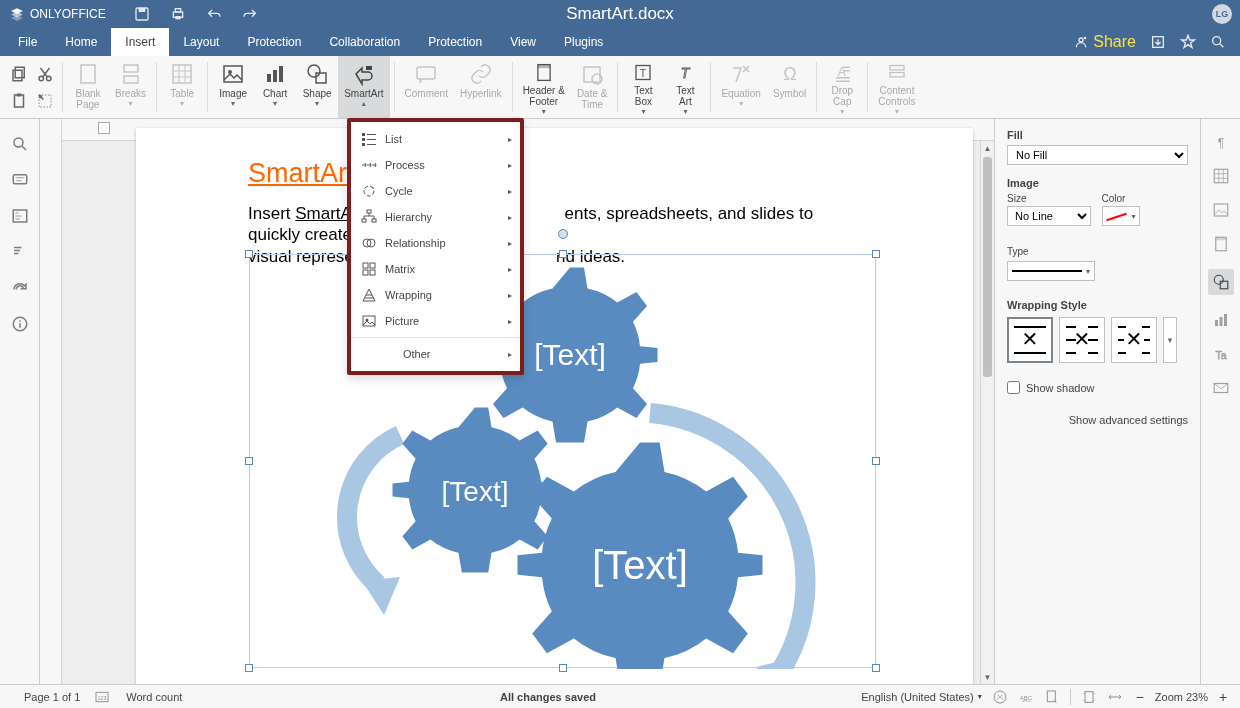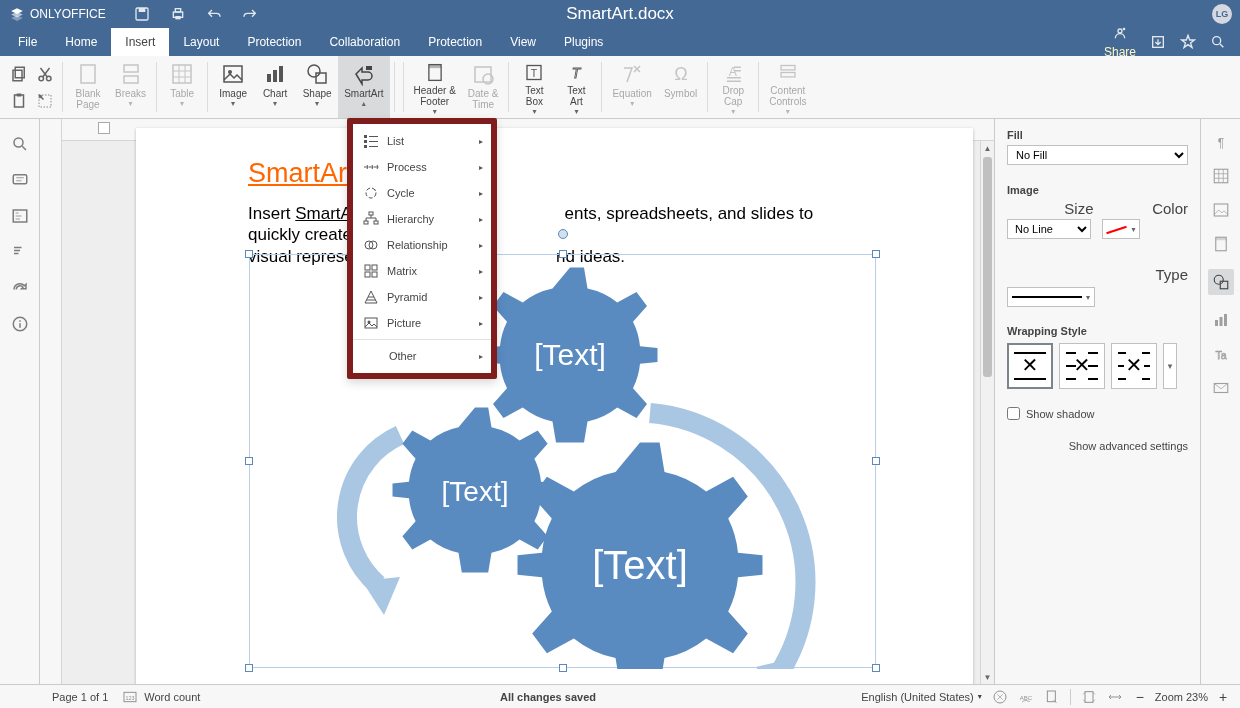--- a/index.html
+++ b/index.html
@@ -12,43 +12,43 @@
 .titlebar .qat { display: flex; gap: 20px; padding-left: 18px; }
 .titlebar .qat .qicon { width: 16px; height: 16px; opacity: .85; cursor: pointer; }
 .titlebar .doc-title { position: absolute; left: 50%; transform: translateX(-50%); font-size: 17px; }
 .titlebar .user { position: absolute; right: 8px; top: 4px; width: 20px; height: 20px; border-radius: 50%; background: #d4d9e1; color: #446995; font-size: 9px; display: flex; align-items: center; justify-content: center; font-weight: 600; }
 
 
 .menubar { height: 28px; background: #446995; display: flex; padding-left: 4px; align-items: stretch; position: relative; }
 .menubar .tab { padding: 0 14px; color: #fff; font-size: 12px; display: flex; align-items: center; cursor: pointer; }
 .menubar .tab.active { background: #fff; color: #444; }
 .menubar .right-tools { position: absolute; right: 4px; top: 0; display: flex; align-items: center; height: 100%; gap: 14px; padding-right: 10px; }
-.menubar .right-tools .share { display: flex; align-items: center; gap: 4px; color: #fef9c3; font-size: 12px; cursor: pointer; flex-direction: column; }
+.menubar .right-tools .share { display: flex; align-items: center; gap: 4px; color: #fde047; font-size: 16px; cursor: pointer; }
 .menubar .right-tools .ticon { width: 16px; height: 16px; opacity: .85; cursor: pointer; }
 
 
 .ribbon { height: 63px; background: #f7f7f7; border-bottom: 1px solid #cbcbcb; display: flex; padding-left: 6px; font-size: 10px; color: #444; }
 .ribbon .rgroup { display: flex; align-items: stretch; }
 .ribbon .sep { width: 1px; background: #dcdcdc; margin: 6px 4px; }
 .ribbon .small-col { display: flex; flex-direction: column; justify-content: space-around; padding: 4px 4px; }
 .ribbon .small-col .sicon { width: 18px; height: 18px; cursor: pointer; }
 .ribbon .big-item { display: flex; flex-direction: column; align-items: center; justify-content: flex-start; padding: 4px 6px 2px 6px; min-width: 42px; cursor: pointer; }
 .ribbon .big-item.active { background: #d8dadc; }
 .ribbon .big-item .bicon { width: 24px; height: 24px; margin-top: 2px; }
 .ribbon .big-item .blabel { font-size: 10px; color: #444; text-align: center; line-height: 11px; margin-top: 2px; white-space: pre-line; }
 .ribbon .big-item.disabled { opacity: .45; cursor: default; }
 .ribbon .big-item .dd { font-size: 8px; color: #666; }
 
 
-.dropdown { position: absolute; left: 347px; top: 118px; width: 150px; background: #fff; border: 6px solid #7f1d1d; box-shadow: 0 4px 10px rgba(0,0,0,.15); z-index: 100; padding: 4px 0; border-radius: 2px; }
+.dropdown { position: absolute; left: 347px; top: 118px; width: 177px; background: #fff; border: 4px solid #7f1d1d; box-shadow: 0 4px 10px rgba(0,0,0,.15); z-index: 100; padding: 4px 0; border-radius: 2px; }
 .dropdown .item { height: 26px; display: flex; align-items: center; padding: 0 10px; font-size: 11px; color: #444; cursor: pointer; position: relative; }
 .dropdown .item .micon { width: 16px; height: 16px; margin-right: 8px; }
 .dropdown .item .arrow { position: absolute; right: 8px; font-size: 8px; color: #555; }
 .dropdown .divider { height: 1px; background: #e1e1e1; margin: 3px 0; }
-.dropdown .item.noicon { padding-left: 36px; }
+.dropdown .item.noicon { padding-left: 52px; }
 
 
 .left-tools { position: absolute; left: 0; top: 119px; width: 40px; bottom: 24px; background: #f7f7f7; border-right: 1px solid #cbcbcb; display: flex; flex-direction: column; align-items: center; gap: 18px; padding-top: 16px; }
 .left-tools .licon { width: 18px; height: 18px; color: #666; cursor: pointer; opacity: .75; }
 
 
 .right-tools-col { position: absolute; right: 0; top: 119px; width: 40px; bottom: 24px; background: #f7f7f7; border-left: 1px solid #cbcbcb; display: flex; flex-direction: column; align-items: center; gap: 16px; padding-top: 14px; }
 .right-tools-col .ricon { width: 18px; height: 18px; color: #666; cursor: pointer; opacity: .6; }
 .right-tools-col .ricon.active { opacity: 1; color: #444; background: #d8dadc; padding: 4px; border-radius: 2px; width: 26px; height: 26px; }
 
@@ -77,42 +77,42 @@
 .rotate-handle { position: absolute; top: -26px; left: 50%; margin-left: -5px; width: 10px; height: 10px; border: 1px solid #5d88ba; border-radius: 50%; background: #cfe0ef; }
 .vscroll { position: absolute; right: 0; top: 22px; bottom: 0; width: 14px; background: #f1f1f1; border-left: 1px solid #d5d5d5; }
 .vscroll .up, .vscroll .down { position: absolute; left: 0; right: 0; height: 14px; display: flex; align-items: center; justify-content: center; font-size: 8px; color: #666; cursor: pointer; }
 .vscroll .up { top: 0; }
 .vscroll .down { bottom: 0; }
 .vscroll .thumb { position: absolute; left: 2px; right: 2px; top: 16px; height: 220px; background: #c0c0c0; border-radius: 3px; }
 
 
 .right-panel { width: 206px; background: #f7f7f7; border-left: 1px solid #cbcbcb; padding: 10px 12px; font-size: 11px; color: #444; }
 .right-panel .section-title { font-weight: 700; margin-bottom: 4px; }
-.right-panel select, .right-panel .select-like { width: 100%; height: 20px; border: 1px solid #c0c0c0; background: #fff; font-size: 11px; padding: 0 4px; margin-bottom: 19px; }
+.right-panel select, .right-panel .select-like { width: 100%; height: 20px; border: 1px solid #c0c0c0; background: #fff; font-size: 11px; padding: 0 4px; margin-bottom: 12px; }
 .right-panel .row { display: flex; gap: 8px; }
 .right-panel .row .col { flex: 1; }
-.right-panel .label { font-size: 15px; color: #444; margin-bottom: 2px; text-align: right; }
+.right-panel .label { font-size: 10px; color: #444; margin-bottom: 2px; }
 .right-panel .size-sel { width: 84px; height: 20px; border: 1px solid #c0c0c0; background: #fff; font-size: 11px; padding: 0 3px; }
 .right-panel .color-box { width: 38px; height: 20px; border: 1px solid #c0c0c0; background: #fff; position: relative; cursor: pointer; }
 .right-panel .color-box::after { content: ''; position: absolute; left: 3px; right: 12px; top: 50%; height: 2px; background: red; transform: rotate(-18deg); }
 .right-panel .color-box .caret { position: absolute; right: 3px; top: 5px; font-size: 8px; color: #666; }
 .right-panel .type-box { width: 88px; height: 20px; border: 1px solid #c0c0c0; background: #fff; margin-top: 4px; display: flex; align-items: center; justify-content: space-between; padding: 0 4px; cursor: pointer; }
 .right-panel .type-box .line { flex: 1; height: 2px; background: #000; }
 .right-panel .type-box .caret { font-size: 8px; color: #666; margin-left: 4px; }
 .right-panel .wrap-styles { display: flex; gap: 6px; margin-top: 6px; }
 .right-panel .wrap-styles .ws { width: 46px; height: 46px; border: 1px solid #c0c0c0; background: #fff; display: flex; align-items: center; justify-content: center; cursor: pointer; font-size: 18px; }
 .right-panel .wrap-styles .ws.active { border: 2px solid #7d858c; }
 .right-panel .wrap-styles .more { width: 14px; display: flex; align-items: center; justify-content: center; font-size: 9px; color: #666; cursor: pointer; border: 1px solid #c0c0c0; background: #fff; }
 .right-panel .chk-row { display: flex; align-items: center; gap: 6px; margin-top: 18px; font-size: 11px; }
 .right-panel .chk-row input { width: 13px; height: 13px; }
 .right-panel .adv-link { text-align: right; margin-top: 20px; font-size: 11px; color: #444; cursor: pointer; text-decoration: underline; text-decoration-color: transparent; }
 
 
 .statusbar { position: absolute; bottom: 0; left: 0; right: 0; height: 24px; background: #f7f7f7; border-top: 1px solid #cbcbcb; display: flex; align-items: center; font-size: 11px; color: #444; }
-.statusbar .sb-left { display: flex; align-items: center; gap: 14px; padding-left: 52px; }
+.statusbar .sb-left { display: flex; align-items: center; gap: 14px; padding-left: 24px; }
 .statusbar .sb-center { position: absolute; left: 50%; transform: translateX(-120px); font-weight: 600; }
 .statusbar .sb-right { position: absolute; right: 10px; display: flex; align-items: center; gap: 10px; }
 .statusbar .sicon { width: 16px; height: 16px; opacity: .7; cursor: pointer; }
 .statusbar .lang { display: flex; align-items: center; gap: 4px; cursor: pointer; }
 .statusbar .zoom { display: flex; align-items: center; gap: 8px; }
 .statusbar .zbtn { cursor: pointer; font-size: 14px; width: 14px; text-align: center; }
 
 svg { display: block; }
 </style>
 </head>
@@ -265,20 +265,35 @@
     <div class="big-item active">
       <svg class="bicon" viewBox="0 0 24 24">
           <path d="M4 12l6-6v4h6a4 4 0 010 8h-6v4z" fill="none" stroke="#444" stroke-width="1.5"></path>
           <rect x="14" y="4" width="6" height="4" fill="#444"></rect>
         </svg>
       <div class="blabel">SmartArt</div>
         <span class="dd">▴</span>
     </div>
   </div>
   <div class="sep"></div>
+  <div class="rgroup">
+    <div class="big-item disabled">
+      <svg class="bicon" viewBox="0 0 24 24">
+          <rect x="3" y="5" width="18" height="12" rx="2" fill="none" stroke="#888" stroke-width="1.5"></rect>
+          <path d="M8 17l-2 4v-4" fill="none" stroke="#888"></path>
+        </svg>
+      <div class="blabel">Comment</div>
+    </div>
+    <div class="big-item disabled">
+      <svg class="bicon" viewBox="0 0 24 24">
+          <path d="M10 14a5 5 0 007 0l3-3a5 5 0 00-7-7l-1 1M14 10a5 5 0 00-7 0l-3 3a5 5 0 007 7l1-1" fill="none" stroke="#888" stroke-width="1.5"></path>
+        </svg>
+      <div class="blabel">Hyperlink</div>
+    </div>
+  </div>
   <div class="sep"></div>
   <div class="rgroup">
     <div class="big-item">
       <svg class="bicon" viewBox="0 0 24 24">
           <rect x="5" y="3" width="14" height="18" fill="none" stroke="#555" stroke-width="1.5"></rect>
           <rect x="5" y="3" width="14" height="4" fill="#555" opacity=".4"></rect>
         </svg>
       <div class="blabel">Header &amp;
 Footer</div>
         <span class="dd">▾</span>
@@ -408,21 +423,21 @@
         <rect x="9" y="9" width="5" height="5" fill="none" stroke="#555"></rect>
       </svg>
       <span>Matrix</span>
       <span class="arrow">▸</span>
     </div>
   <div class="item">
       <svg class="micon" viewBox="0 0 16 16">
         <path d="M8 2l6 12H2z" fill="none" stroke="#555"></path>
         <path d="M5 8h6M3.5 11h9" stroke="#555"></path>
       </svg>
-      <span>Pyramid</span>
+      <span>Wrapping</span>
       <span class="arrow">▸</span>
     </div>
   <div class="item">
       <svg class="micon" viewBox="0 0 16 16">
         <rect x="2" y="3" width="12" height="10" fill="none" stroke="#555"></rect>
         <circle cx="6" cy="7" r="1.5" fill="#555"></circle>
         <path d="M2 12l4-4 3 3 2-2 3 3" stroke="#555" fill="none"></path>
       </svg>
       <span>Picture</span>
       <span class="arrow">▸</span>
@@ -620,21 +635,21 @@
     </svg>
   <svg class="ricon" viewBox="0 0 24 24">
       <rect x="3" y="6" width="18" height="12" fill="none" stroke="#666" stroke-width="1.5"></rect>
       <path d="M3 6l9 7 9-7" stroke="#666" fill="none"></path>
     </svg>
 </div>
 
 <div class="statusbar">
   <div class="sb-left">
     <span>Page 1 of 1</span>
-    <span style="display:flex;align-items:center;gap:6px">
+    <span style="display:flex;align-items:center;gap:16px">
       <svg class="sicon" viewBox="0 0 24 24">
           <rect x="3" y="5" width="18" height="14" fill="none" stroke="#666" stroke-width="1.5"></rect>
           <text x="12" y="16" font-size="8" text-anchor="middle" fill="#666">123</text>
         </svg>
       <span>Word count</span>
     </span>
   </div>
   <div class="sb-center">All changes saved</div>
   <div class="sb-right">
     <div class="lang">

